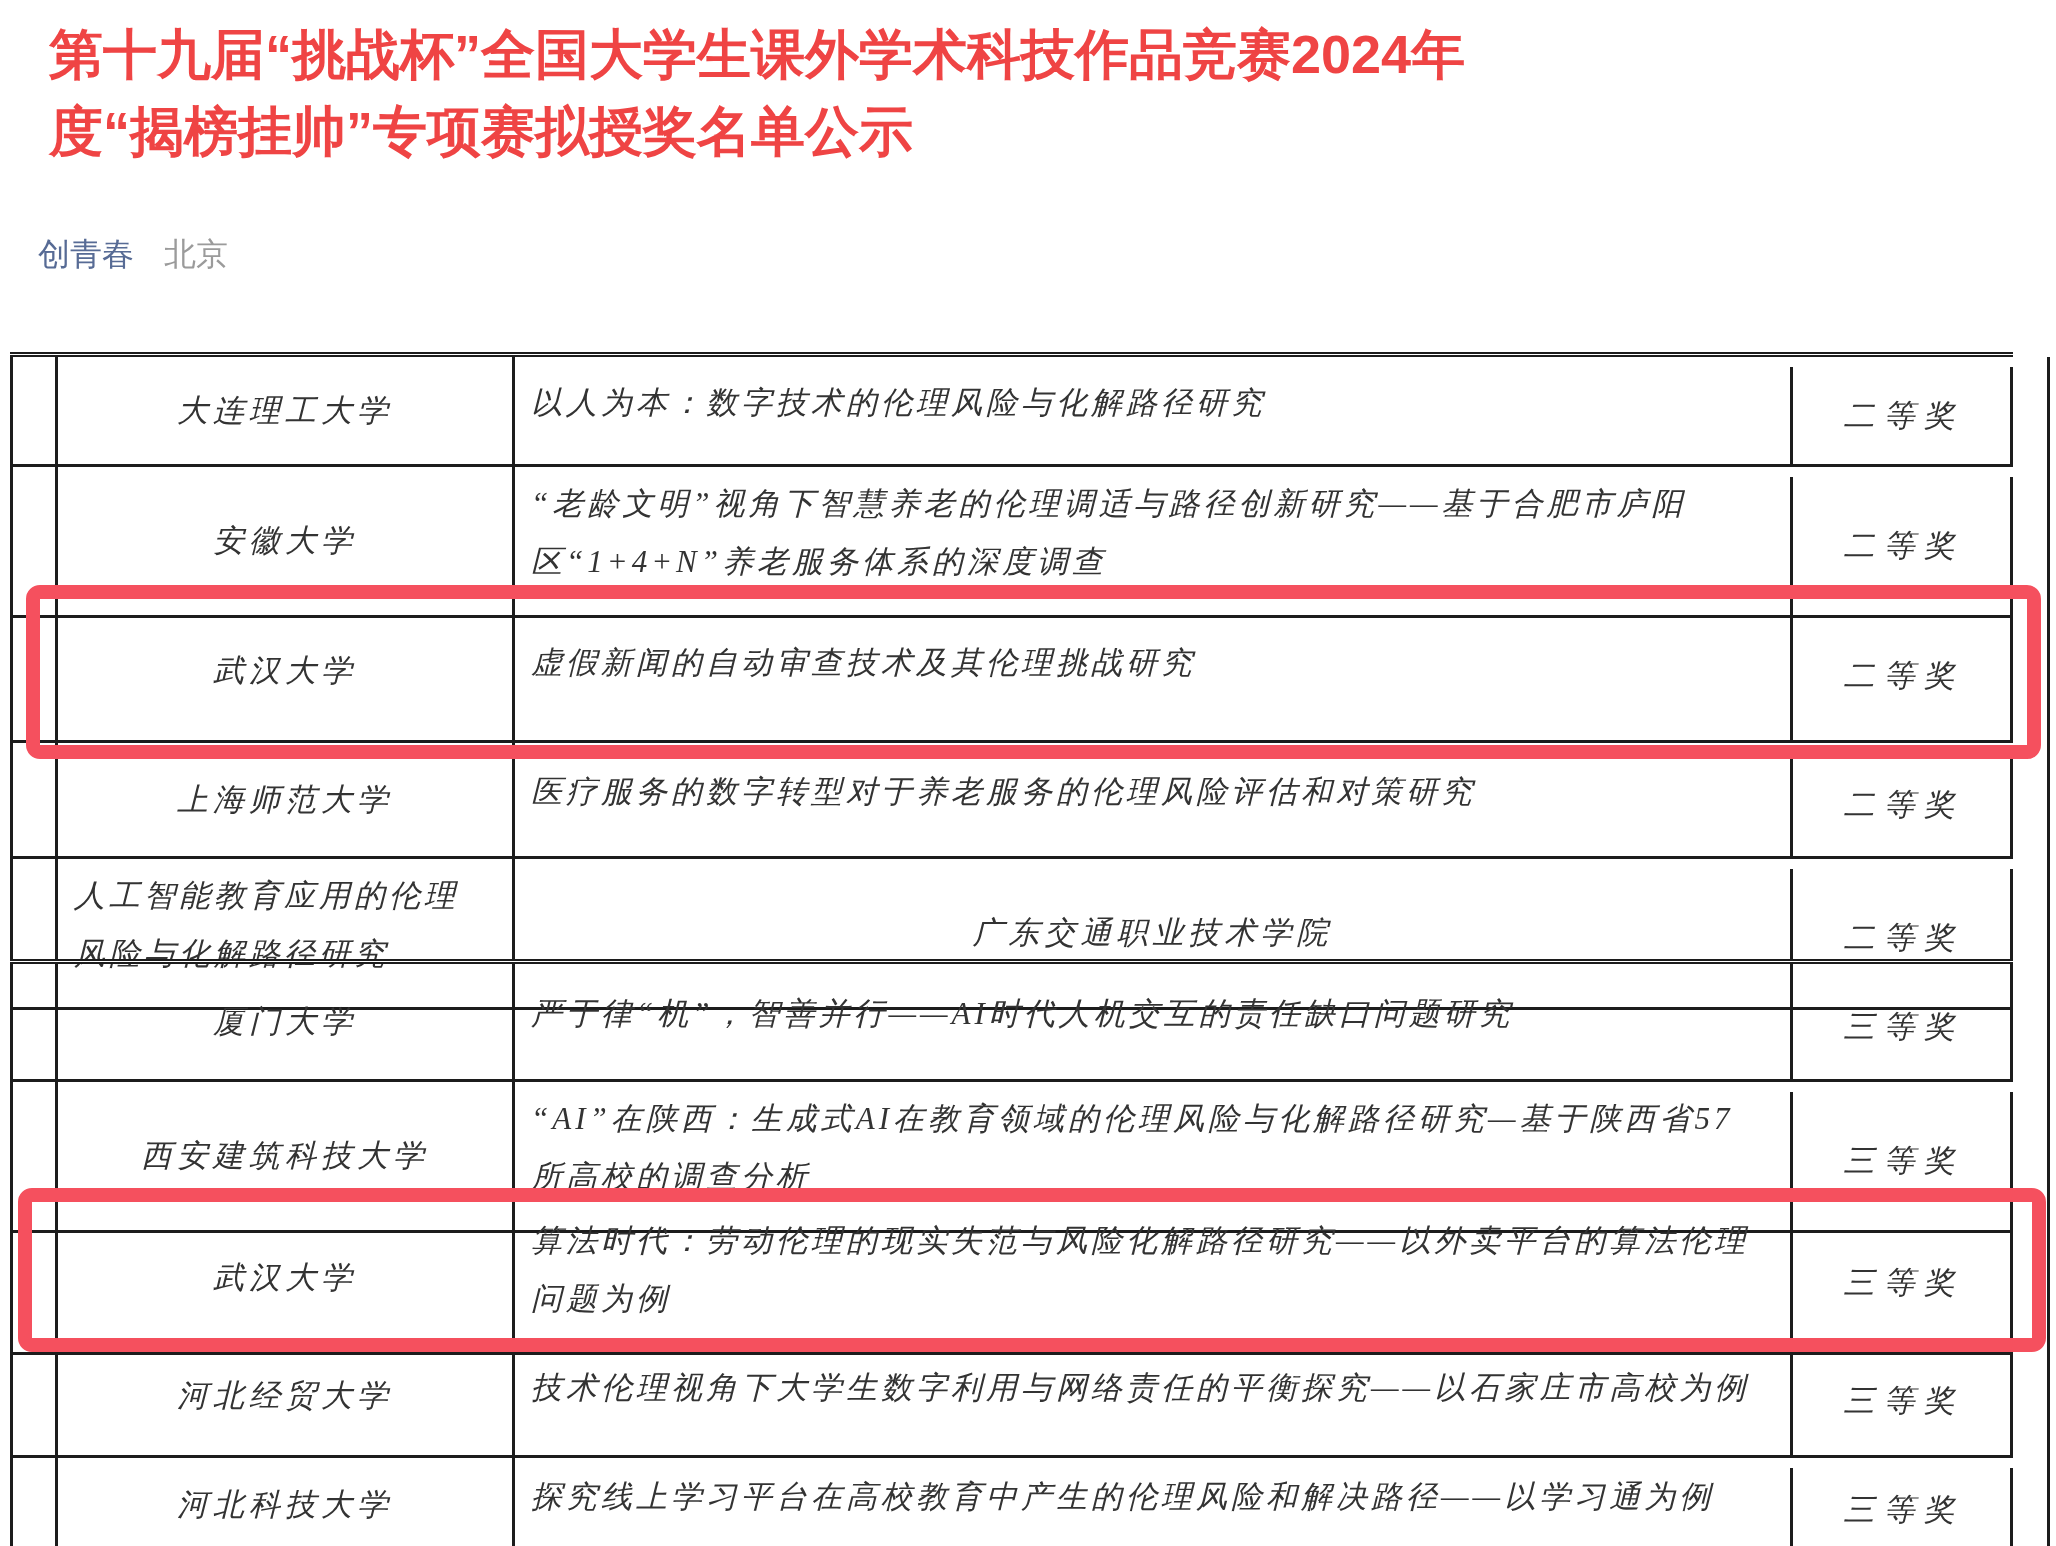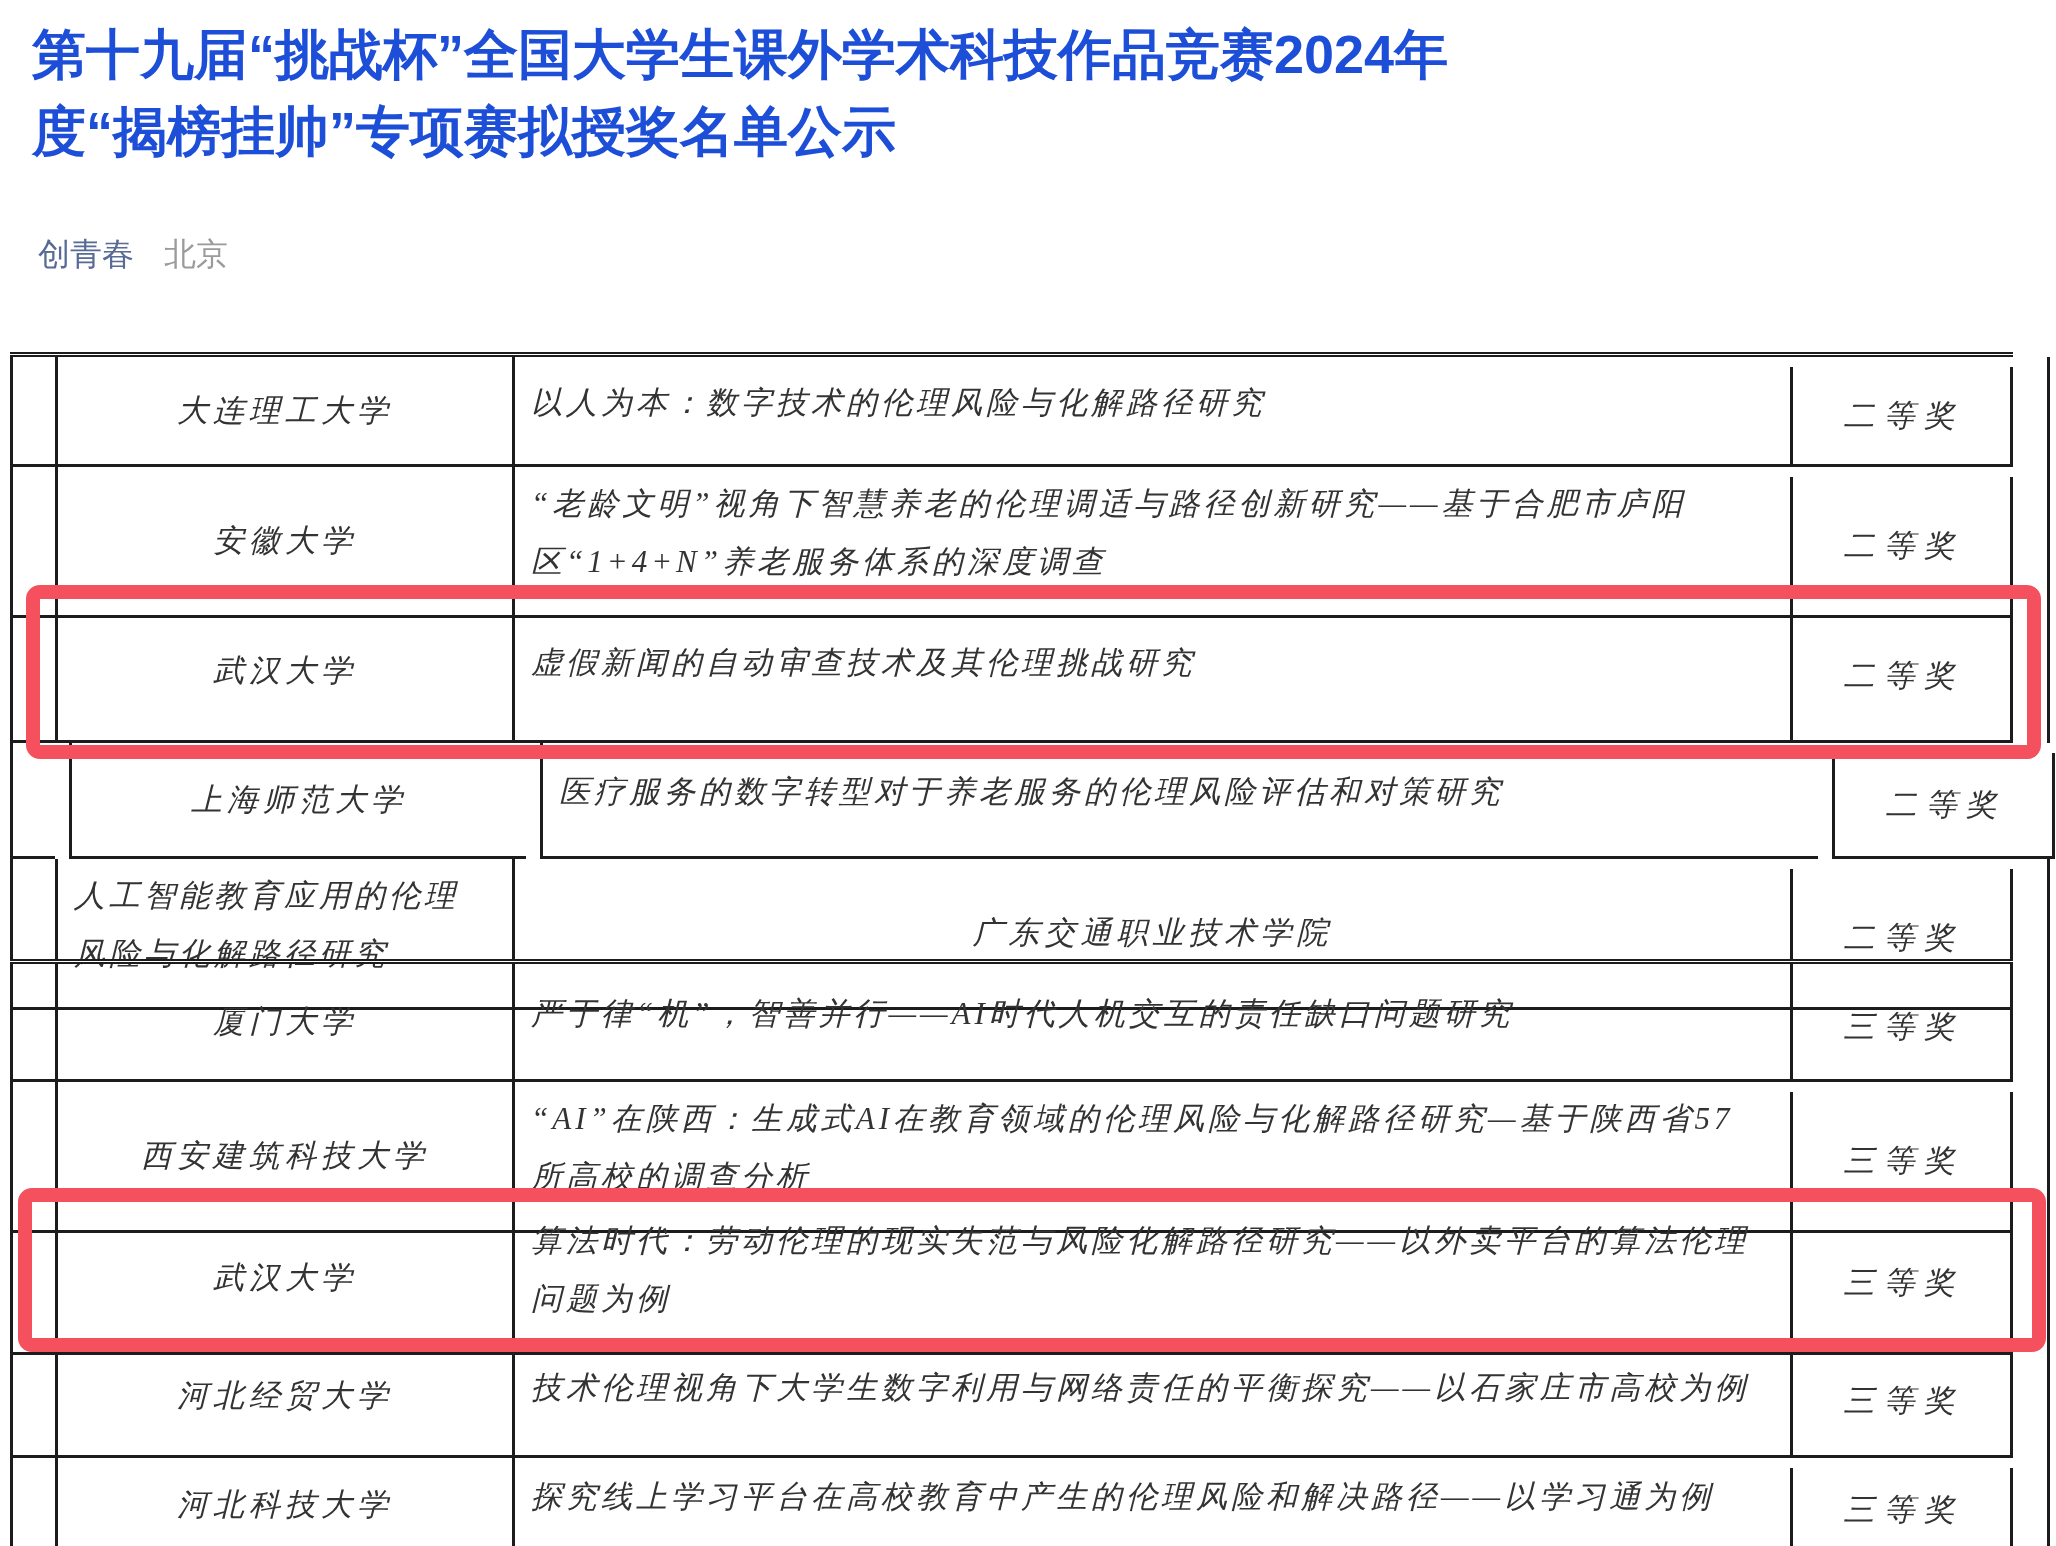--- a/index.html
+++ b/index.html
@@ -11,22 +11,22 @@
   }
   *{box-sizing:border-box;}
   html,body{margin:0;padding:0;}
   body{
     width:2056px;height:1546px;overflow:hidden;background:#ffffff;
     font-family:"Liberation Sans",sans-serif;
   }
   
   .article-title{
     width:1545px;
-    margin:16px 0 0 32px;
-    font-size:54px;line-height:77px;font-weight:600;color:#1d4ed8;
+    margin:16px 0 0 49px;
+    font-size:54px;line-height:77px;font-weight:600;color:#ef4444;
     letter-spacing:0px;
   }
   .byline{
     margin:64px 0 0 38px;
     font-size:32px;line-height:40px;
     display:flex;align-items:baseline;
   }
   .byline .account{color:var(--link-blue);margin-right:30px;cursor:pointer;}
   .byline .pubdate{color:var(--meta-gray);margin-right:30px;}
   .byline .publoc{color:var(--meta-gray);}
@@ -100,21 +100,21 @@
     <div class="cell c-edge"></div>
   </div>
       <div class="trow" style="height: 142px;">
     <div class="cell c-sliver"></div>
     <div class="cell c-univ">武汉大学</div>
     <div class="cell c-proj">虚假新闻的自动审查技术及其伦理挑战研究</div>
     <div class="cell c-award">二等奖</div>
     <div class="cell c-edge"></div>
   </div>
       <div class="highlight-box" style="left: 16px; top: 233px; width: 2015px; height: 174px;"></div>
-      <div class="trow" style="height: 116px; gap: 14px;">
+      <div class="trow" style="height: 116px;">
     <div class="cell c-sliver"></div>
     <div class="cell c-univ">上海师范大学</div>
     <div class="cell c-proj">医疗服务的数字转型对于养老服务的伦理风险评估和对策研究</div>
     <div class="cell c-award">二等奖</div>
     <div class="cell c-edge"></div>
   </div>
       <div class="trow" style="height: 87px;">
     <div class="cell c-sliver"></div>
     <div class="cell c-proj">人工智能教育应用的伦理风险与化解路径研究</div>
     <div class="cell c-univ">广东交通职业技术学院</div>

